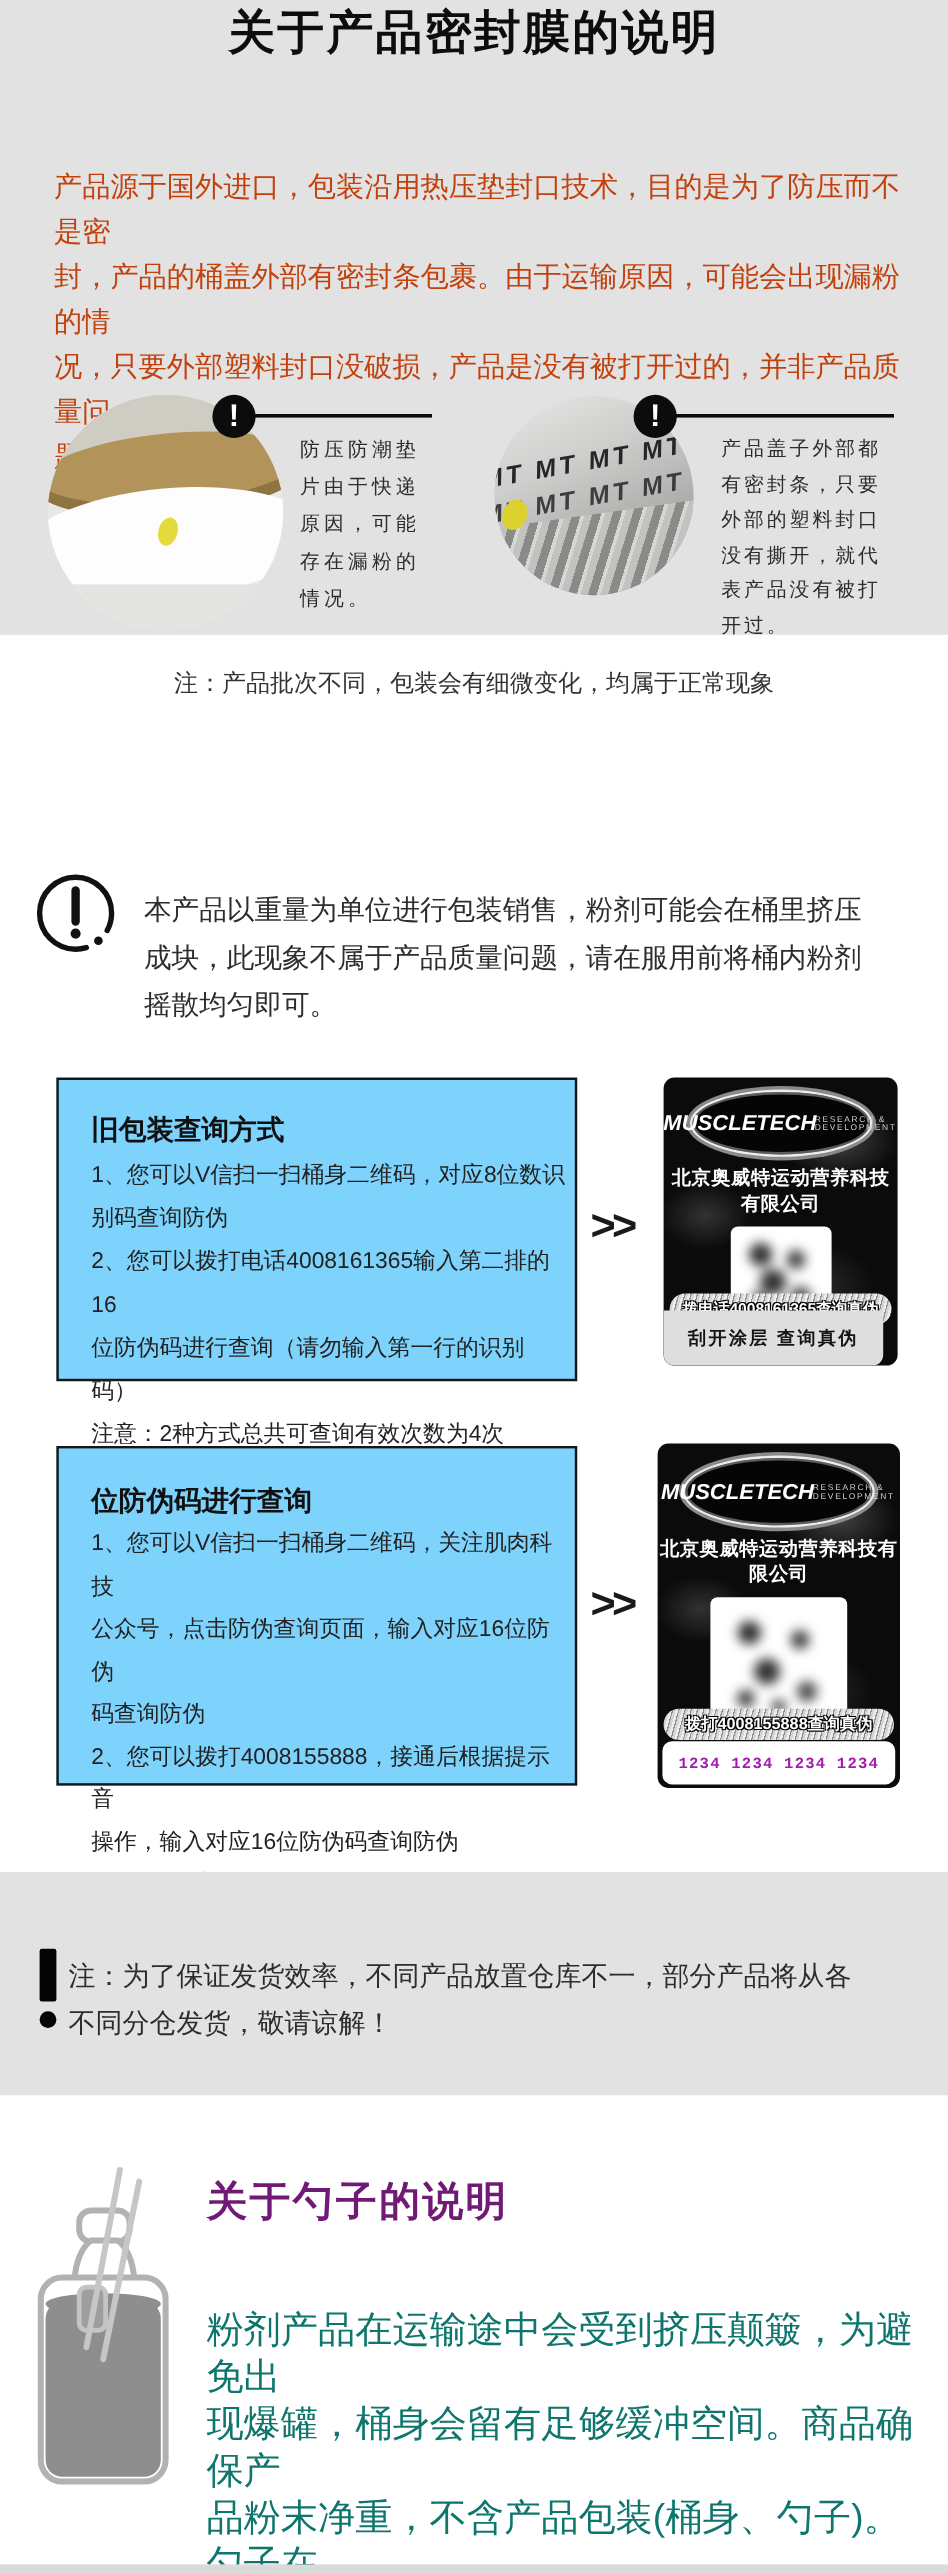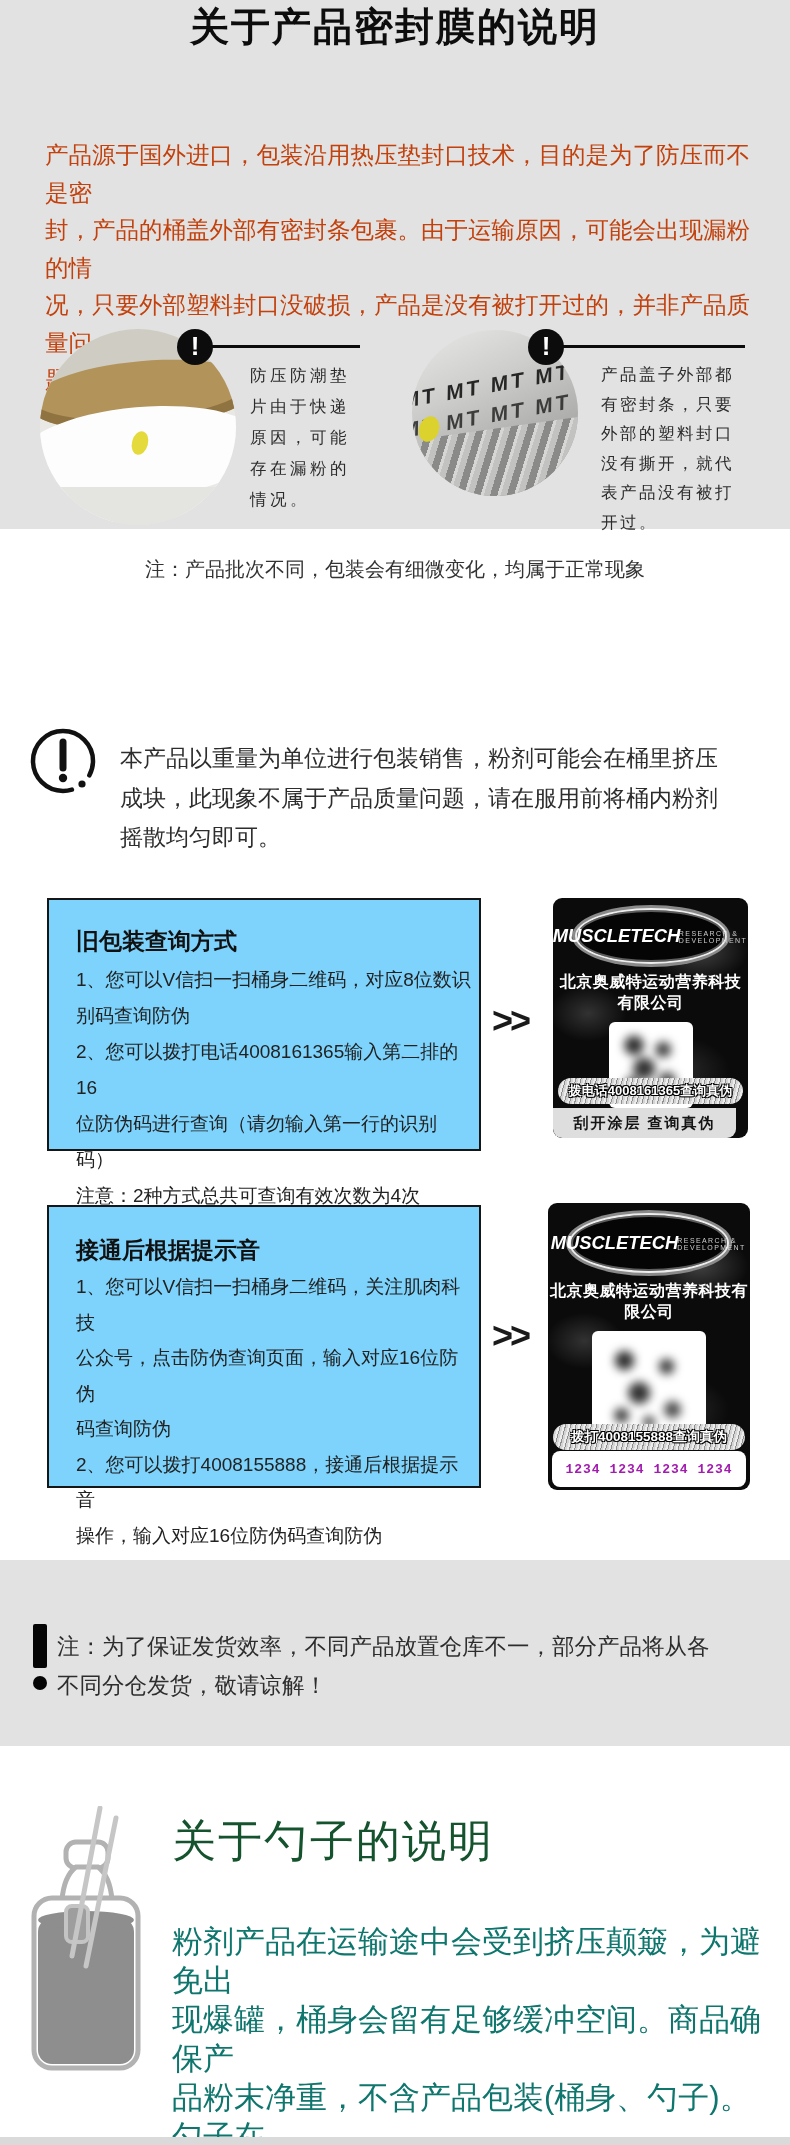--- a/index.html
+++ b/index.html
@@ -77,32 +77,32 @@
                radial-gradient(14px 14px at 74% 72%,#4a4a4a 60%,transparent 61%),
                radial-gradient(12px 12px at 22% 78%,#3a3a3a 60%,transparent 61%),
                radial-gradient(10px 10px at 50% 85%,#444444 60%,transparent 61%);}
   .guill{left:5px;right:5px;height:26px;border-radius:13px;display:flex;align-items:center;
          justify-content:center;
          background:repeating-linear-gradient(105deg,#ececec 0 2px,#8f8f8f 2px 3px,#d4d4d4 3px 5px);}
   .guill-old{bottom:34px;}
   .guill-new{bottom:40px;}
   .hotline{font-size:13px;font-weight:700;color:#ffffff;white-space:nowrap;
      text-shadow:-1px -1px 0 #000,1px -1px 0 #000,-1px 1px 0 #000,1px 1px 0 #000;}
-  .scratch-band{left:0;right:12px;bottom:0;height:30px;background:#dedede;display:flex;
+  .scratch-band{left:0;right:12px;bottom:0;height:46px;background:#dedede;display:flex;
       align-items:center;justify-content:center;font-size:15px;font-weight:700;color:#141414;
       letter-spacing:2px;border-radius:0 0 9px 9px;}
   .code-band{left:4px;right:4px;bottom:3px;height:36px;background:#ffffff;border-radius:8px;
       display:flex;align-items:center;justify-content:center;font-size:13px;font-weight:700;
       color:#a21caf;letter-spacing:1px;font-family:Liberation Mono, monospace;}
   
   .ship-bar{left:33px;top:1624px;width:14px;height:44px;background:#050505;border-radius:2px;}
   .ship-dot{left:33px;top:1676px;width:14px;height:14px;background:#050505;border-radius:50%;}
   .ship-text{left:57px;top:1627px;width:700px;font-size:22.5px;line-height:39px;color:#2d2d2d;}
   
-  .scoop-title{left:172px;top:1812px;font-size:44px;font-weight:400;color:#14532d;letter-spacing:2px;}
+  .scoop-title{left:172px;top:1812px;font-size:34px;font-weight:700;color:#701a75;letter-spacing:2px;}
   .scoop-body{left:172px;top:1922px;width:590px;font-size:31px;line-height:39px;color:#0f766e;}
   .bottom-strip{left:0;top:2137px;width:790px;height:8px;background:#dadada;}
 </style>
 </head>
 <body>
 
 <div id="page">
 
   <div class="abs sec-gray" style="left:0;top:0;width:790px;height:529px;">
     <div class="abs seal-title">关于产品密封膜的说明</div>
@@ -178,21 +178,21 @@
     <div class="qr qr-old">
       <div class="qr-blur"></div>
     </div>
     <div class="abs guill guill-old">
       <span class="hotline">拨电话4008161365查询真伪</span>
     </div>
     <div class="abs scratch-band">刮开涂层 查询真伪</div>
   </div>
 
   <div class="abs query-box box-new">
-    <div class="abs box-title" style="top:28px;">接通后根据提示音</div>
+    <div class="abs box-title" style="top:28px;">位防伪码进行查询</div>
     <div class="abs box-body pre" style="top:62px;line-height:35.5px;">1、您可以V信扫一扫桶身二维码，关注肌肉科技
 公众号，点击防伪查询页面，输入对应16位防伪
 码查询防伪
 2、您可以拨打4008155888，接通后根据提示音
 操作，输入对应16位防伪码查询防伪
 注意：2种方式总共可查询有效次数为4次</div>
   </div>
   <div class="abs arrow" style="left:492px;top:1315px;">&gt;&gt;</div>
 
   <div class="abs af-label label-new">

